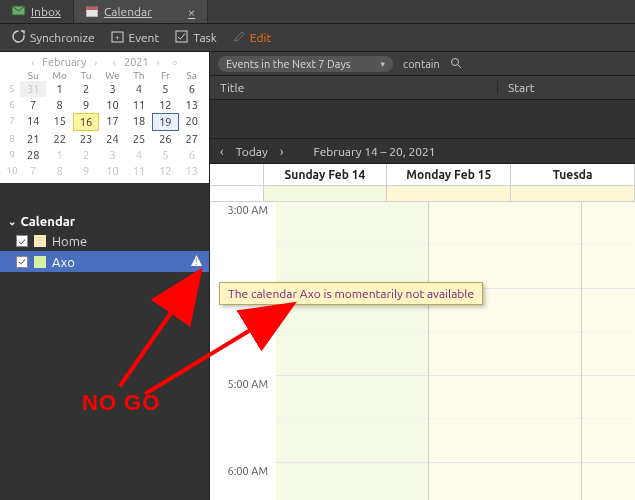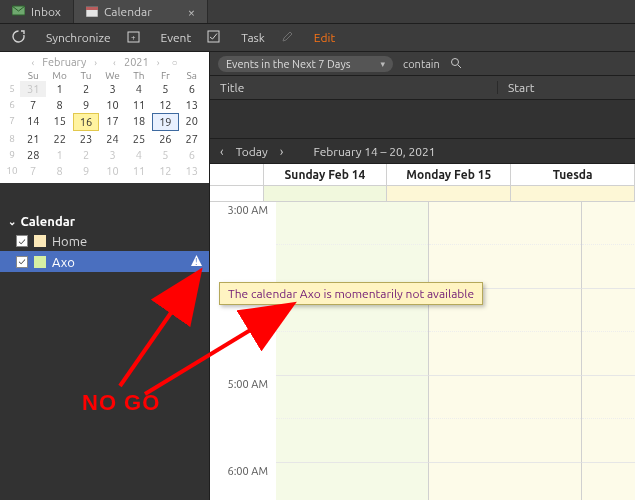--- a/index.html
+++ b/index.html
@@ -19,38 +19,39 @@
     height: 24px;
     background: #3c3c3c;
     border-bottom: 1px solid #1e1e1e;
   }
   .tab {
     display: flex; align-items: center; gap: 6px;
     padding: 4px 12px;
     border-right: 1px solid #2a2a2a;
     color: #cfcfcf;
     background: #3c3c3c;
+    text-decoration: underline;
   }
   .tab.active {
     background: #4a4a4a;
   }
   .tab .icon { display:inline-block; }
   .tab .close { margin-left: 30px; color:#bbb; font-size:13px; }
 
   
   .toolbar {
     display: flex; align-items: center;
     gap: 4px;
     height: 28px;
     padding: 0 6px;
     background: #3c3c3c;
     border-bottom: 1px solid #1e1e1e;
   }
   .tbtn {
-    display:flex; align-items:center; gap:21px;
+    display:flex; align-items:center; gap:5px;
     padding: 3px 6px;
     color:#d3d3d3;
     border-radius:2px;
   }
   .tbtn.disabled { color:#f97316; }
   .tbtn .icon { display:inline-block; }
 
   
   .main { display:flex; height: calc(500px - 24px - 28px); }
   .sidebar {

